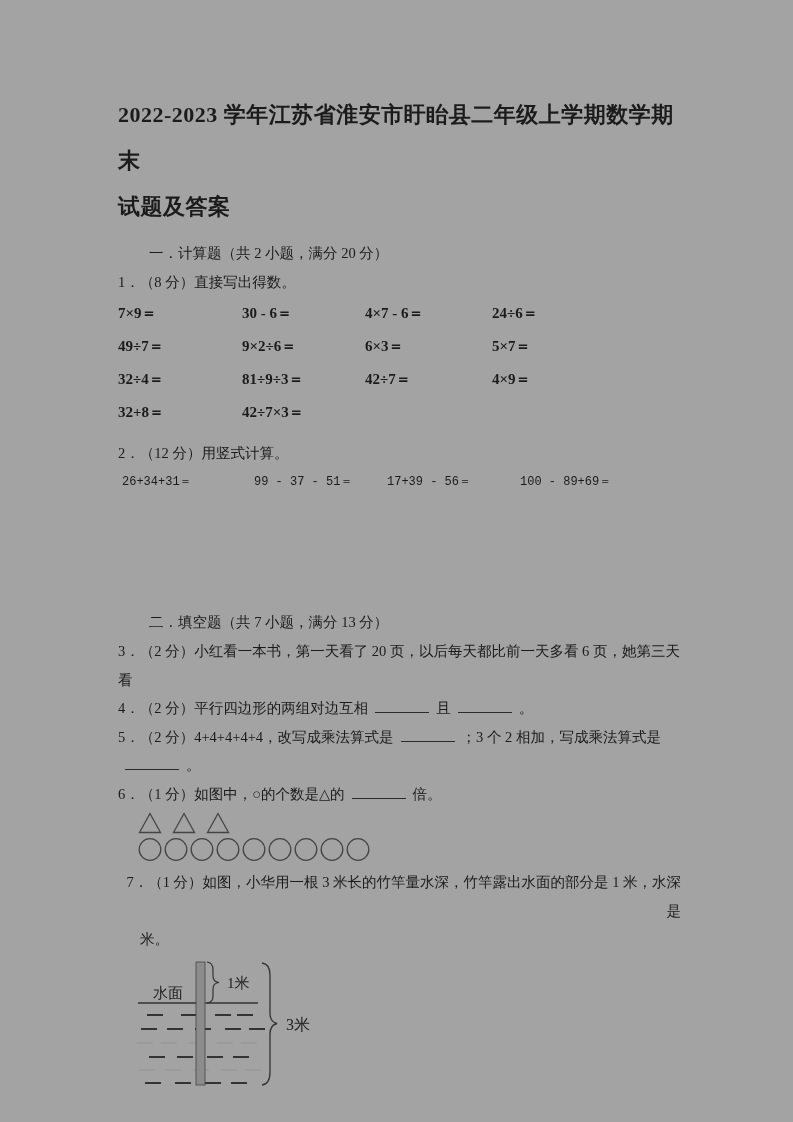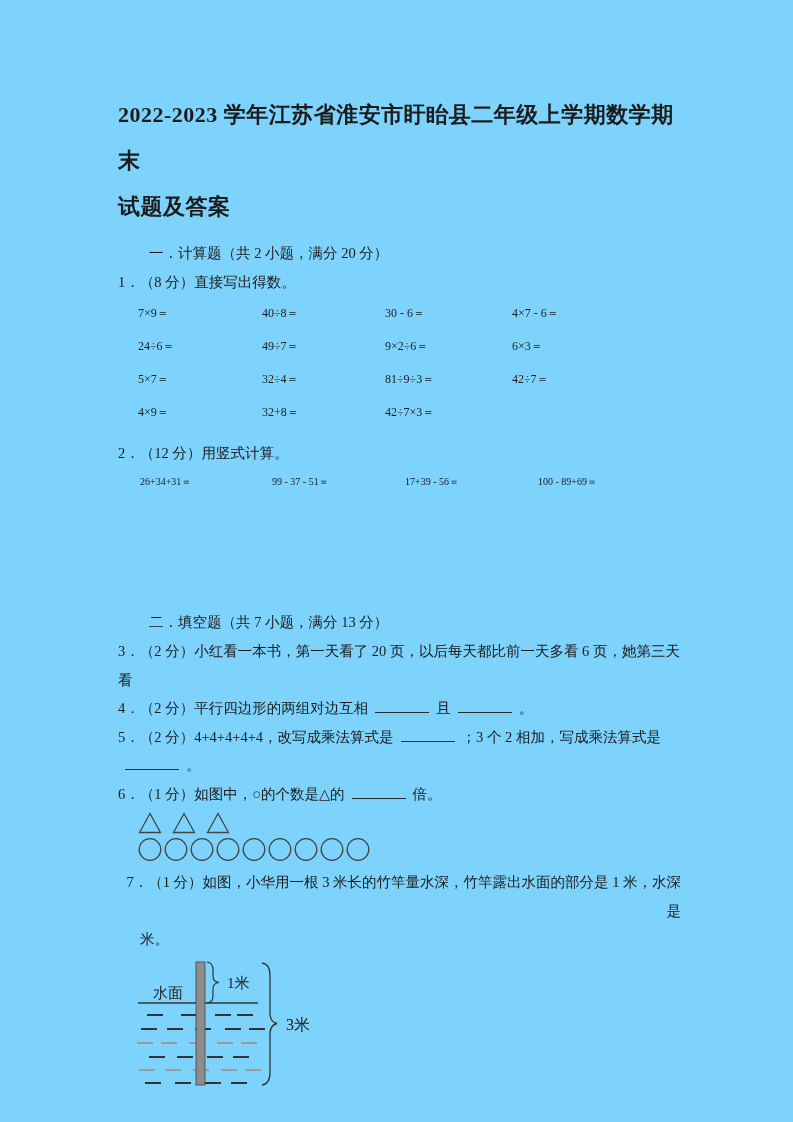--- a/index.html
+++ b/index.html
@@ -1,46 +1,47 @@
 <!DOCTYPE html>
 <html><head>
 <meta charset="utf-8">
 <style>
   html,body{margin:0;padding:0;background:#ffffff;}
   #page{
     position:relative;
     width:793px;height:1122px;
-    background:#7dd3fc;
+    background:#a3a3a3;
     color:#1b1b1b;
     font-family:"Liberation Serif","DejaVu Serif",serif;
     overflow:hidden;
   }
   #content{padding:92px 112px 0 118px;}
   .title{
     font-size:22px;
     font-weight:700;
     line-height:46px;
     letter-spacing:0.5px;
   }
   .bodytext{font-size:14.5px;line-height:28.5px;}
   .sec-header{font-size:14.5px;line-height:30px;margin-top:8px;margin-left:31px;}
   .q-label{font-size:14.5px;line-height:28.5px;}
   .eq-grid{
     display:grid;
     grid-template-columns:124px 123px 127px auto;
-    margin-left:20px;
-    font-size:12px;
+    font-size:15px;
     line-height:33px;
+    font-weight:bold;
   }
   .eq-grid2{
     display:grid;
     grid-template-columns:132px 133px 133px auto;
-    margin-left:22px;
-    font-size:10px;
+    margin-left:4px;
+    font-size:12px;
     line-height:30px;
+    font-family:Liberation Mono, monospace;
   }
   .spacer{height:102px;}
   .indent2{padding-left:22px;}
   .blank{
     display:inline-block;
     width:54px;
     height:1em;
     border-bottom:1.4px solid #2a2a2a;
     margin:0 7px;
     vertical-align:baseline;
@@ -62,21 +63,20 @@
       <div>2022-2023 学年江苏省淮安市盱眙县二年级上学期数学期末</div>
       <div>试题及答案</div>
     </div>
 
     <div class="sec-header">一．计算题（共 2 小题，满分 20 分）</div>
 
     <div class="q-label">1．（8 分）直接写出得数。</div>
 
     <div class="eq-grid">
       <span>7×9＝</span>
-      <span>40÷8＝</span>
       <span>30 - 6＝</span>
       <span>4×7 - 6＝</span>
       <span>24÷6＝</span>
       <span>49÷7＝</span>
       <span>9×2÷6＝</span>
       <span>6×3＝</span>
       <span>5×7＝</span>
       <span>32÷4＝</span>
       <span>81÷9÷3＝</span>
       <span>42÷7＝</span>

